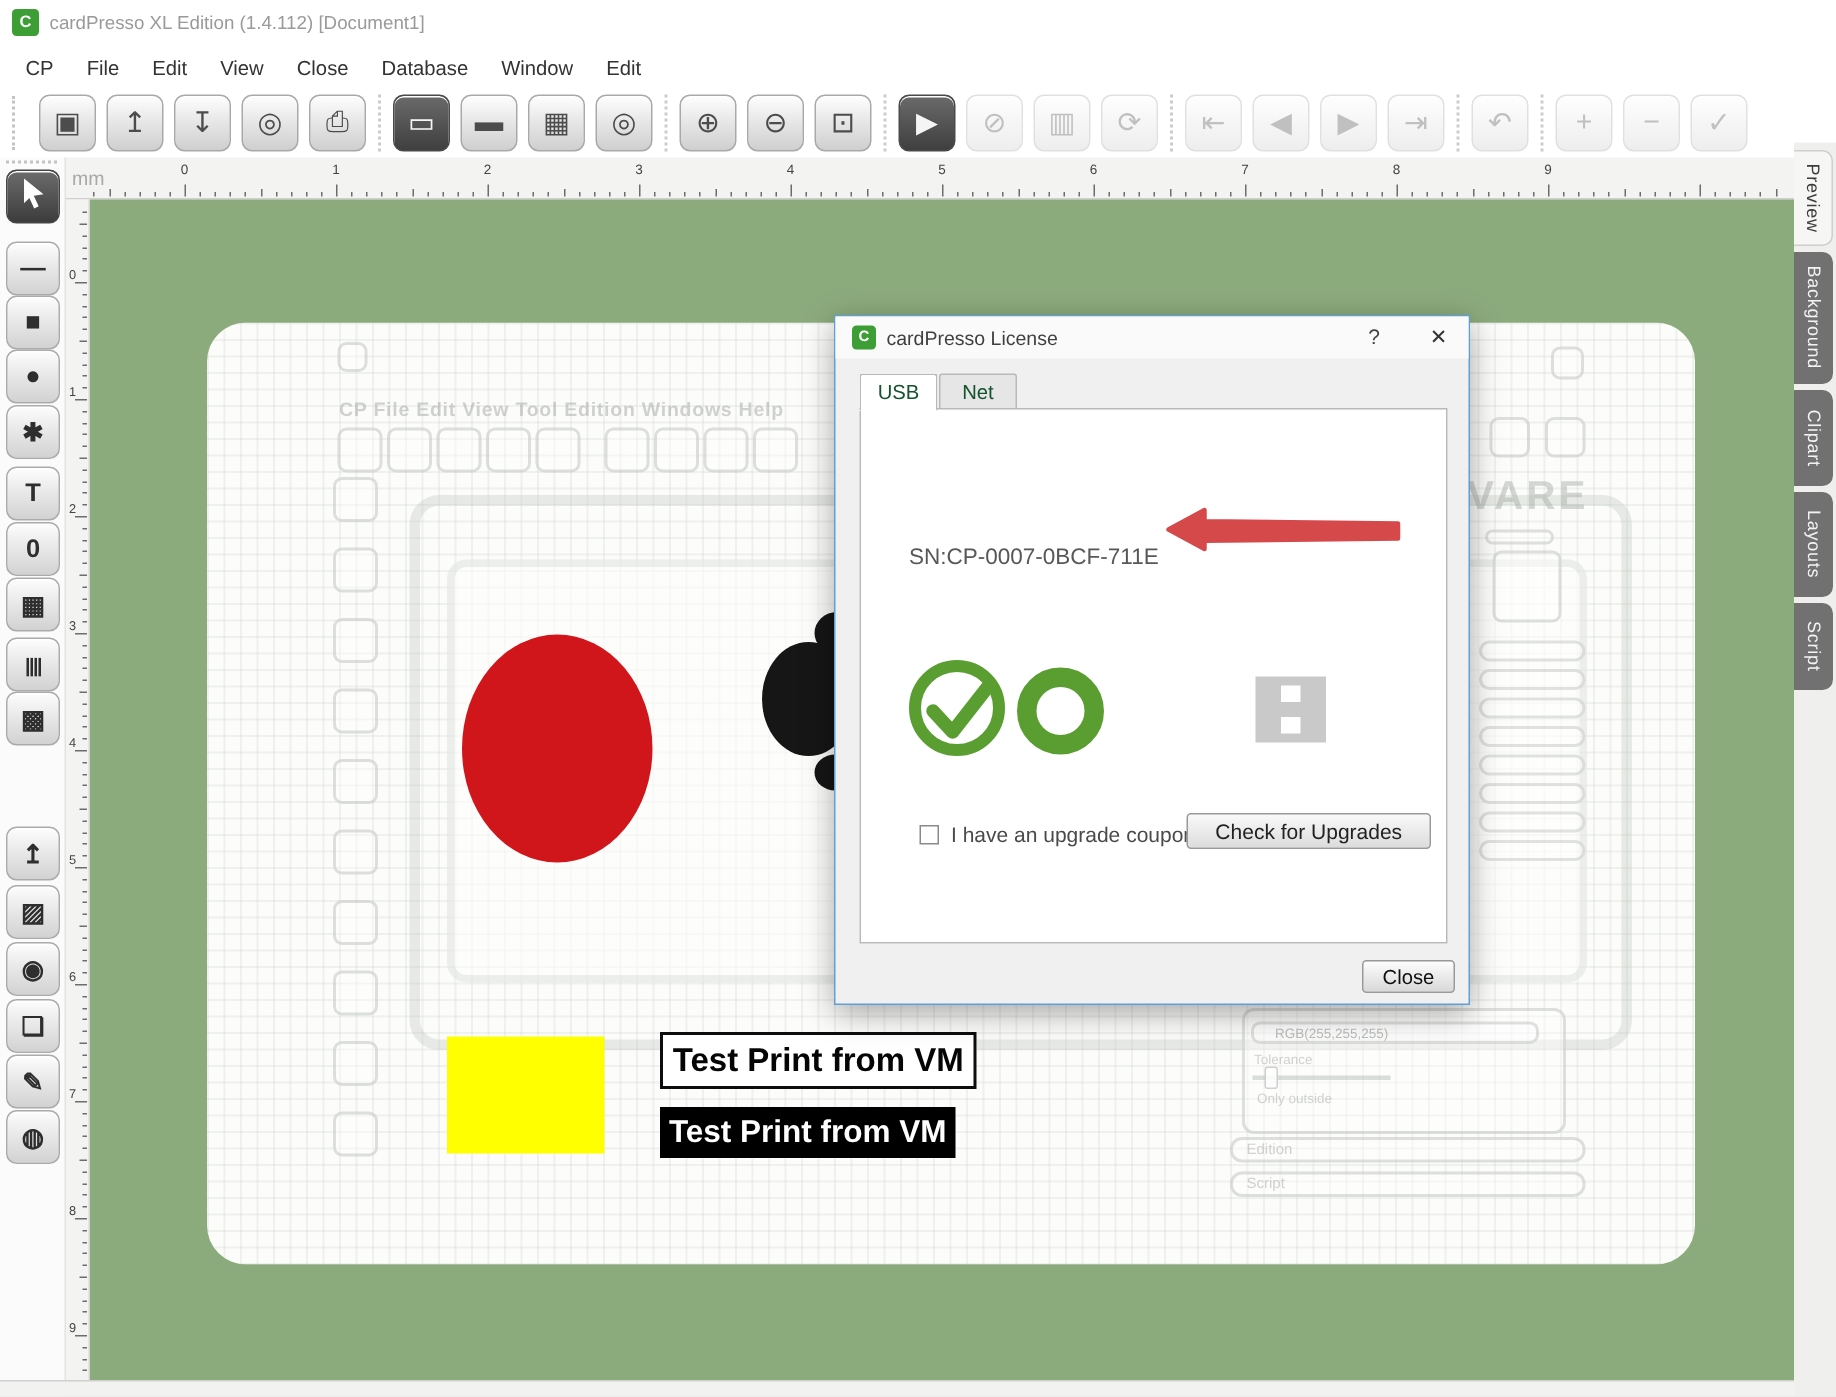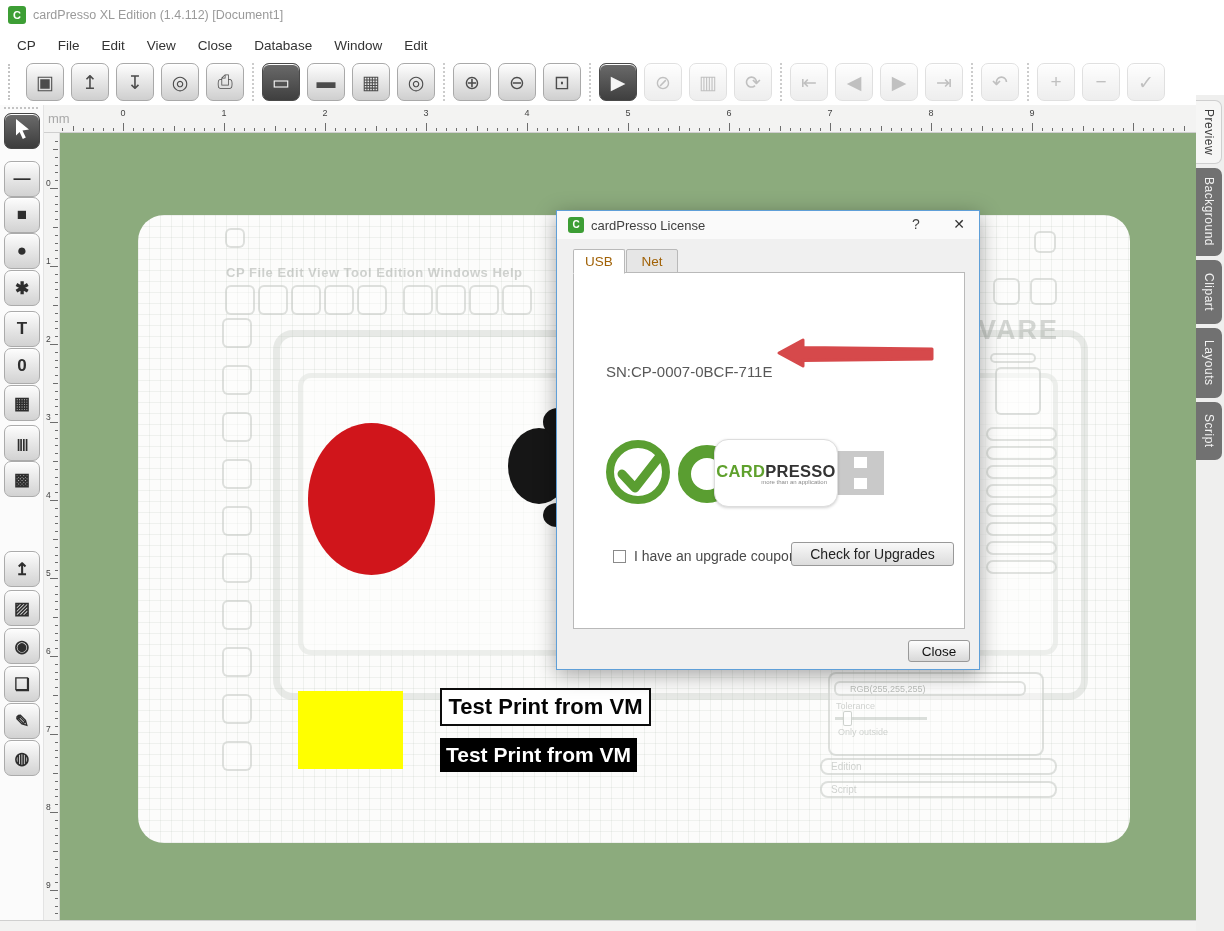--- a/index.html
+++ b/index.html
@@ -74,21 +74,21 @@
   
   #dialog{position:absolute;left:556px;top:210px;width:424px;height:460px;background:#f0f0f0;border:1px solid #5f9fd8;
     box-shadow:0 5px 20px rgba(0,0,0,.35);z-index:10;}
   #dlg-titlebar{position:absolute;left:0;top:0;width:100%;height:28px;background:#fafafa;}
   #dlg-icon{position:absolute;left:11px;top:6px;width:16px;height:16px;background:#3d9e35;border-radius:3px;color:#fff;
     font-size:10px;font-weight:bold;text-align:center;line-height:16px;}
   #dlg-title{position:absolute;left:34px;top:7px;font-size:13px;color:#3f3f3f;}
   #dlg-help{position:absolute;left:345px;top:5px;width:28px;height:20px;text-align:center;font-size:14px;color:#444;}
   #dlg-x{position:absolute;left:388px;top:5px;width:28px;height:20px;text-align:center;font-size:14px;color:#333;}
   .dlg-tab{position:absolute;top:38px;height:24px;width:52px;display:flex;align-items:center;justify-content:center;
-    font-size:13.5px;color:#a16207;border:1px solid #b9b9b9;border-radius:2px 2px 0 0;background:#e6e6e6;}
+    font-size:13.5px;color:#14532d;border:1px solid #b9b9b9;border-radius:2px 2px 0 0;background:#e6e6e6;}
   #tab-usb{left:16px;background:#fff;border-bottom:1px solid #fff;z-index:2;height:25px;}
   #tab-net{left:69px;}
   #dlg-panel{position:absolute;left:16px;top:61px;width:392px;height:357px;background:#fff;border:1px solid #b9b9b9;z-index:1;}
   #dlg-body-text{position:absolute;left:32px;top:28px;width:362px;font-size:15px;line-height:19px;color:#585858;}
   #dlg-serial{position:absolute;left:32px;top:90px;font-size:15px;color:#585858;}
   
   #check-circle{position:absolute;left:30px;top:165px;}
   #usb-cloop{position:absolute;left:104px;top:172px;width:58px;height:58px;border:13px solid #5a9e31;border-radius:50%;}
   #usb-body{position:absolute;left:140px;top:166px;width:124px;height:68px;background:#fff;border:1px solid #ddd;border-radius:14px;
     box-shadow:0 1px 3px rgba(0,0,0,.18);display:flex;flex-direction:column;align-items:center;justify-content:center;z-index:2;}
@@ -609,24 +609,20 @@
 
       <svg id="check-circle" width="72" height="72" viewBox="0 0 72 72">
         <circle cx="34" cy="34" r="28" fill="none" stroke="#5a9e31" stroke-width="8"></circle>
         <path d="M18 36 L31 50 L56 18" fill="none" stroke="#5a9e31" stroke-width="9" stroke-linecap="round" stroke-linejoin="round"></path>
       </svg>
       <div id="usb-cloop"></div>
       <div id="usb-conn">
         <div class="usb-notch" style="top:6px;"></div>
         <div class="usb-notch" style="top:27px;"></div>
       </div>
-      <div id="usb-body">
-        <div id="usb-logo"><span class="lg-card">CARD</span><span class="lg-presso">PRESSO</span></div>
-        <div id="usb-tagline">more than an application</div>
-      </div>
 
       <div id="coupon-box"></div>
       <div id="coupon-label">I have an upgrade coupon</div>
       <div id="check-upgrades-btn">Check for Upgrades</div>
     </div>
     <div id="close-btn">Close</div>
   </div>
 
   <svg id="red-arrow" width="180" height="45" viewBox="0 0 180 45">
     <path d="M9 21 L33 8 L33 15.5 L162 17 L162 27 L33 28.5 L33 34 Z" fill="#d6494b" stroke="#d6494b" stroke-width="3" stroke-linejoin="round" stroke-linecap="round"></path>

